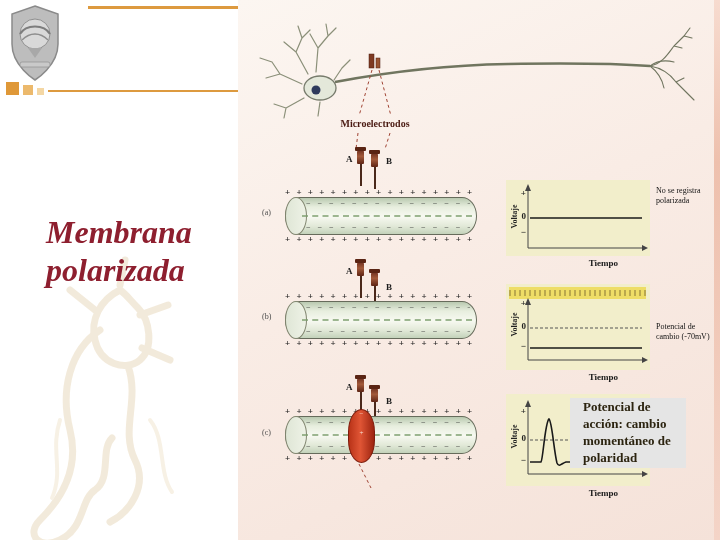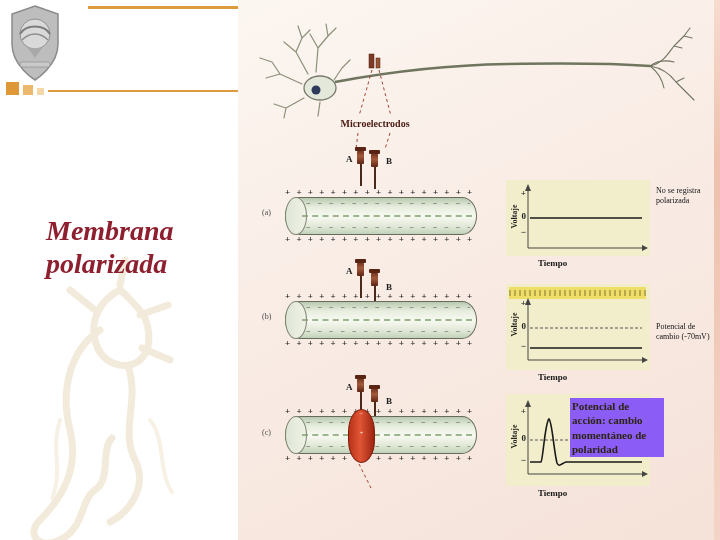--- a/index.html
+++ b/index.html
@@ -11,21 +11,21 @@
   .logo { position:absolute; left:6px; top:4px; width:58px; height:80px; }
   .top-line { position:absolute; left:88px; top:6px; width:150px; height:3px; background:#dd9a3f; }
   .sq1 { position:absolute; left:6px;  top:82px; width:13px; height:13px; background:#df9838; }
   .sq2 { position:absolute; left:23px; top:85px; width:10px; height:10px; background:#ecb96c; }
   .sq3 { position:absolute; left:37px; top:88px; width:7px;  height:7px;  background:#f4d7a4; }
   .mid-line { position:absolute; left:48px; top:90px; width:190px; height:2px; background:#dd9a3f; }
   .watermark { position:absolute; left:0; top:120px; width:250px; height:420px; opacity:.55; }
 
   .title { position:absolute; left:46px; top:206px; width:190px;
            font-family:"Liberation Serif", serif; font-style:italic; font-weight:bold;
-           font-size:28px; line-height:1.18; color:#8e1f2f;margin-top:8px; }
+           font-size:32px; line-height:1.18; color:#8e1f2f;margin-top:8px; }
 
   
   .figure { position:absolute; left:238px; top:0; width:482px; height:540px;
             background:linear-gradient(155deg,#fcf6f1 0%,#f9ece5 45%,#f5e2d9 100%); }
   .edge-strip { position:absolute; left:714px; top:0; width:6px; height:540px;
             background:linear-gradient(#f7dbcf,#eec0ad 30%,#f4d4c7); }
 
   .neuron-svg { position:absolute; left:0; top:8px; width:482px; height:115px; }
   .connectors { position:absolute; left:0; top:0; width:482px; height:540px; pointer-events:none; }
 
@@ -60,27 +60,27 @@
           border:1px solid #7e1c0c; border-radius:50%/42%; }
   .band .bm { position:absolute; left:0; right:0; text-align:center; font-size:7px; line-height:7px; color:#f7e2d6; }
   .bm-top { top:1px; } .bm-in { top:20px; }
 
   
   .graph-panel { position:absolute; left:268px; width:144px; background:#f2eecb; overflow:visible; }
   .graph-panel svg { position:absolute; left:0; top:0; width:100%; height:100%; overflow:visible; }
   .sym { position:absolute; left:276px; width:12px; text-align:right; font-size:9px; font-weight:bold; color:#222; }
   .volt { position:absolute; left:246px; width:60px; text-align:center; font-size:8px; font-weight:bold;
           color:#222; transform:rotate(-90deg); }
-  .tiempo { position:absolute; left:300px; width:80px; text-align:left; font-size:9px; font-weight:bold; color:#1a1a1a; }
+  .tiempo { position:absolute; left:300px; width:80px; text-align:right; font-size:9px; font-weight:bold; color:#1a1a1a; }
   .note { position:absolute; left:418px; width:62px; font-size:8px; line-height:1.25; color:#111; }
   .hl-strip { position:absolute; left:3px; top:3px; width:137px; height:12px; background:#eedd66;
               background-image:repeating-linear-gradient(90deg, rgba(90,70,30,.35) 0 2px, transparent 2px 5px);
               background-size:100% 6px; background-position:0 3px; background-repeat:no-repeat; }
-  .hl-label { position:absolute; left:64px; top:4px; width:90px; background:#8b5cf6;
-              font-size:11px; line-height:1.3; color:#2c2410; padding:1px 2px; font-weight:bold; }
+  .hl-label { position:absolute; left:64px; top:4px; width:90px; background:#e5e5e5;
+              font-size:13px; line-height:1.3; color:#2c2410; padding:1px 13px; font-weight:bold; }
   .caption { position:absolute; left:92px; top:489px; width:115px; font-size:8.5px; font-weight:bold;
              line-height:1.3; color:#7d241b; }
 </style>
 </head>
 <body>
 
 <div class="slide">
 
   <div class="logo">
     <svg viewBox="0 0 58 80">

